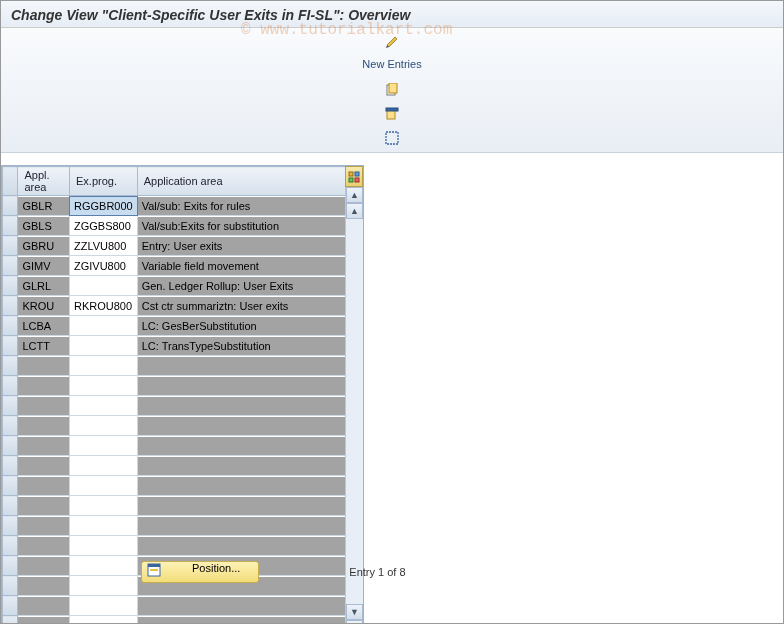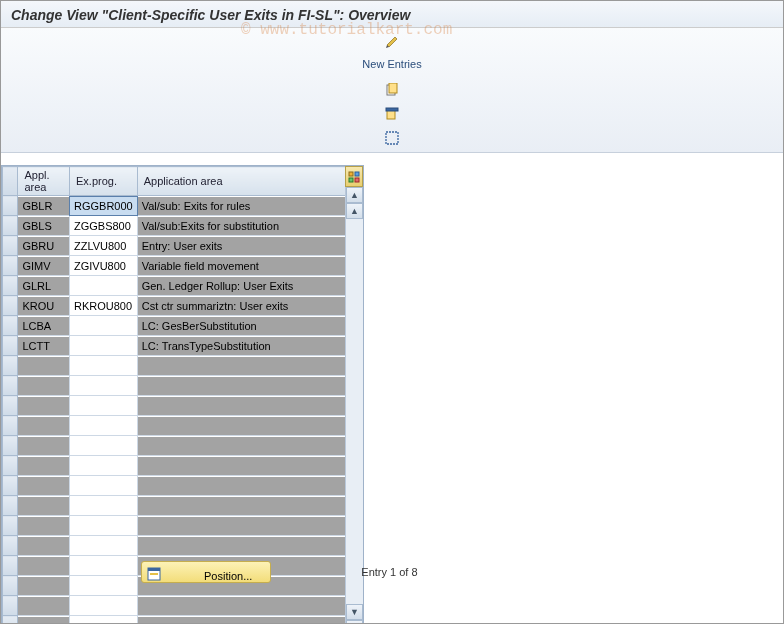--- a/index.html
+++ b/index.html
@@ -159,28 +159,28 @@
     position: absolute;
     left: 0; right: 0;
     top: 560px;
     display: flex;
     align-items: center;
     gap: 90px;
     padding-left: 140px;
   }
   .pos-btn {
     display: inline-flex;
-    align-items: flex-end;
+    align-items: flex-start;
     background: linear-gradient(#fdf2b6,#f3dd7a);
     border: 1px solid #c6ae4e;
     border-radius: 3px;
     height: 22px;
     padding: 0 18px 0 4px;
     cursor: pointer;
-    gap: 42px;
+    gap: 30px;
   }
   .pos-icon {
     width:16px;height:16px;
     display:inline-flex;align-items:center;justify-content:center;
   }
   .entry-text { color:#333; }
   svg { display:block; }
 </style>
 </head>
 <body>

